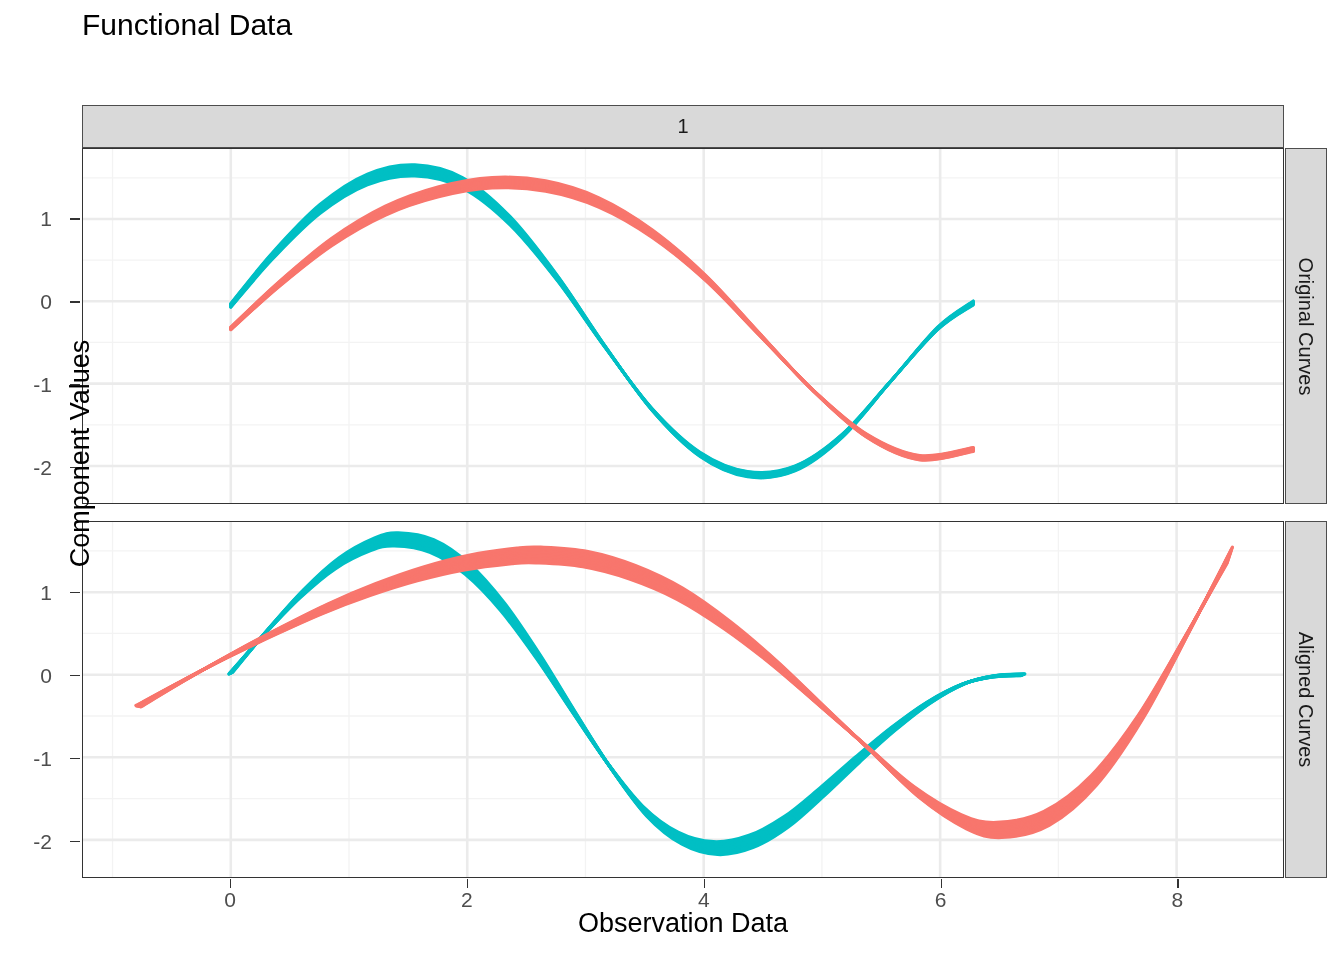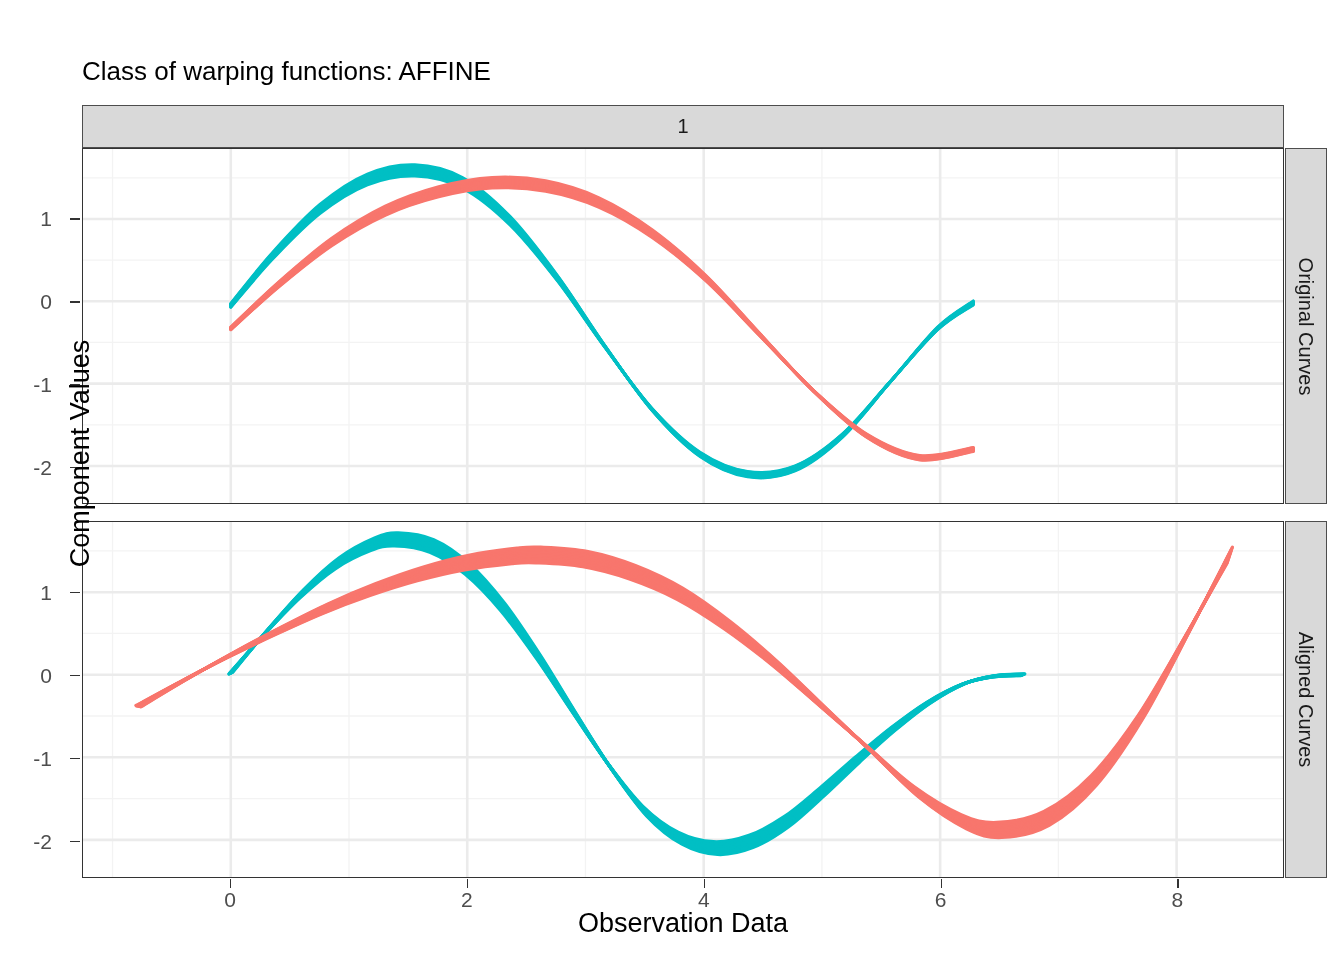--- a/index.html
+++ b/index.html
@@ -50,21 +50,21 @@
 
   .xtick{position:absolute;top:888px;font-size:21px;color:#4d4d4d;
          transform:translateX(-50%);}
   .xtickmark{position:absolute;top:879px;width:1.4px;height:9px;background:#333;}
 </style>
 </head>
 <body>
 
 <div id="root">
 
-  <div class="subtitle">Class of warping functions: AFFINE</div>
+  <div class="title">Functional Data</div>
 
   <div class="strip-top">
     <span>1</span>
   </div>
 
   <div class="panel" id="panel1">
     <svg id="svg1" viewBox="0 0 1202 356" preserveAspectRatio="none">
         <line x1="29.60591133004926" y1="0" x2="29.60591133004926" y2="356" stroke="#F3F3F3" stroke-width="1.3"></line>
         <line x1="266.45320197044333" y1="0" x2="266.45320197044333" y2="356" stroke="#F3F3F3" stroke-width="1.3"></line>
         <line x1="503.3004926108374" y1="0" x2="503.3004926108374" y2="356" stroke="#F3F3F3" stroke-width="1.3"></line>

